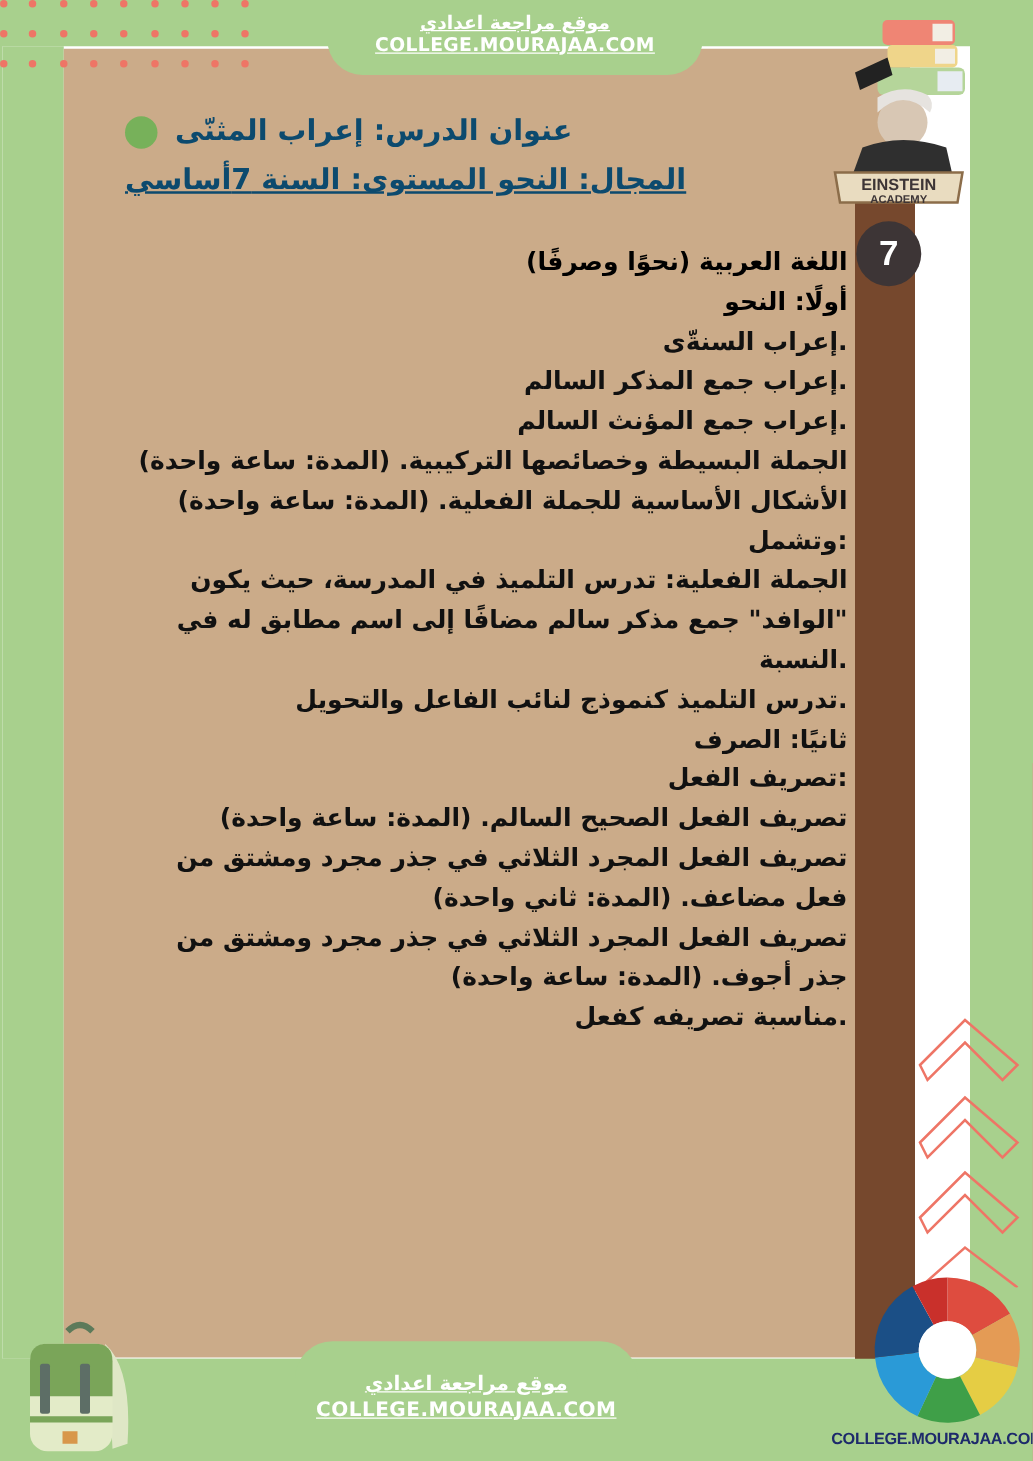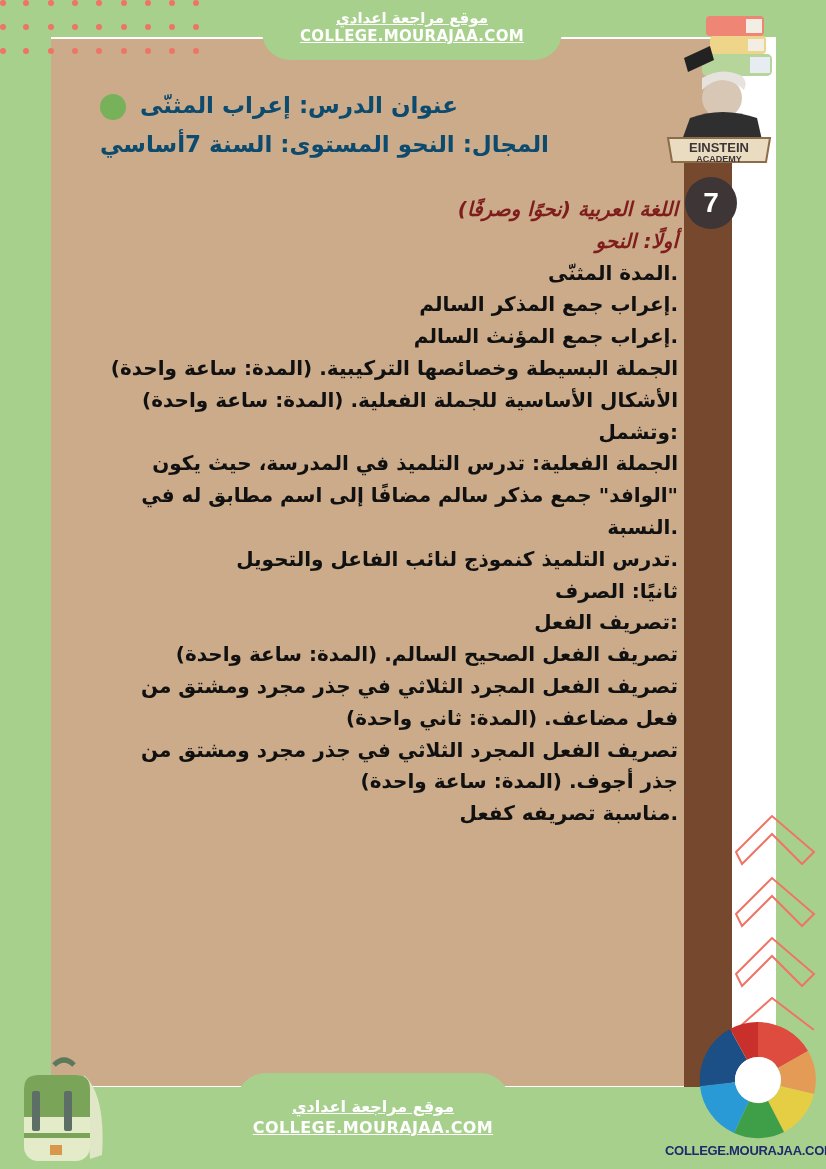--- a/index.html
+++ b/index.html
@@ -78,33 +78,33 @@
       position: absolute; left: 0; top: 1087px; width: 826px; height: 82px;
       background: #a8d08d;
     }
     .title-block {
       position: absolute;
       left: 100px; top: 86px; width: 520px;
       text-align: left; direction: rtl;
       color: #0c4a6e; font-weight: bold;
     }
     .title-line1 { font-size: 23px; line-height: 38px; }
-    .title-line2 { font-size: 23px; line-height: 40px; }
+    .title-line2 { font-size: 23px; line-height: 40px; text-decoration: underline; }
     .green-dot {
       display: inline-block; width: 26px; height: 26px; border-radius: 50%;
       background: #77b15a; vertical-align: middle; margin-right: 6px;
     }
     .content {
       position: absolute;
       left: 72px; top: 194px; width: 606px;
       direction: rtl; text-align: right;
       font-size: 20px; line-height: 31.8px; font-weight: bold;
       color: #111111;
     }
-    .content .pink { color: #7f1d1d; font-style: italic; }
+    .content .pink { color: #000000; }
     .num-circle {
       position: absolute; left: 685px; top: 177px;
       width: 52px; height: 52px; border-radius: 50%;
       background: #3d3536; color: #fff;
       font-size: 28px; font-weight: bold; text-align: center; line-height: 52px;
       font-family: "Liberation Sans", sans-serif;
     }
     .einstein {
       position: absolute; left: 662px; top: 10px; width: 115px; height: 170px;
     }
@@ -184,21 +184,21 @@
   <path d="M6 128 L108 128 L104 152 L10 152 Z" fill="#e9dcc0" stroke="#8c6d4a" stroke-width="2"></path>
   <text x="57" y="142" font-size="13" font-weight="bold" text-anchor="middle" fill="#3d3536" font-family="Liberation Sans, sans-serif">EINSTEIN</text>
   <text x="57" y="152" font-size="9" font-weight="bold" text-anchor="middle" fill="#3d3536" font-family="Liberation Sans, sans-serif">ACADEMY</text>
 </svg>
 
 <div class="num-circle">7</div>
 
 <div class="content">
   <div class="pink">اللغة العربية (نحوًا وصرفًا)</div>
   <div class="pink">أولًا: النحو</div>
-  <div>.المدة المثنّى</div>
+  <div>.إعراب السنةّى</div>
   <div>.إعراب جمع المذكر السالم</div>
   <div>.إعراب جمع المؤنث السالم</div>
   <div>الجملة البسيطة وخصائصها التركيبية. (المدة: ساعة واحدة)</div>
   <div>الأشكال الأساسية للجملة الفعلية. (المدة: ساعة واحدة)</div>
   <div>:وتشمل</div>
   <div>الجملة الفعلية: تدرس التلميذ في المدرسة، حيث يكون</div>
   <div>"الوافد" جمع مذكر سالم مضافًا إلى اسم مطابق له في</div>
   <div>.النسبة</div>
   <div>.تدرس التلميذ كنموذج لنائب الفاعل والتحويل</div>
   <div>ثانيًا: الصرف</div>

